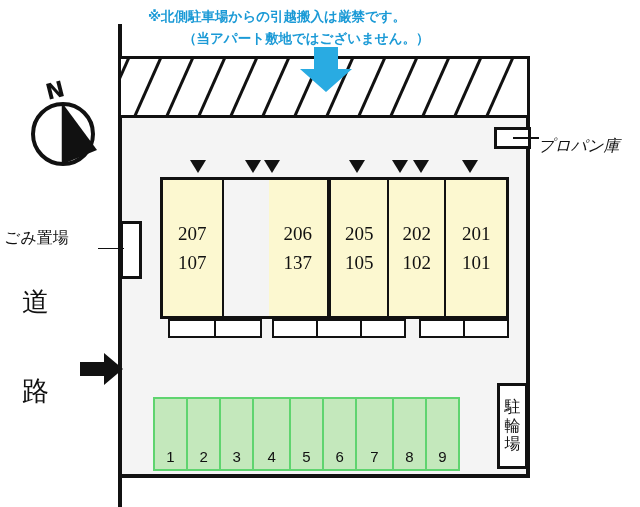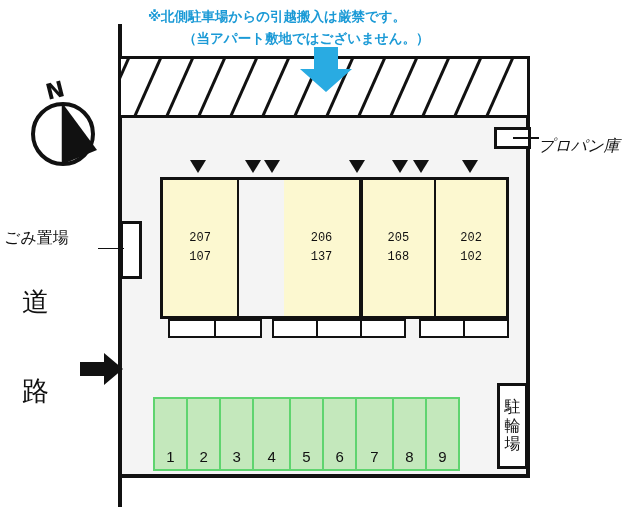--- a/index.html
+++ b/index.html
@@ -92,23 +92,23 @@
   .unit {
     position: relative;
     background: #FCF8D0;
     border-right: 2.5px solid #111;
     box-sizing: border-box;
     display: flex;
     flex-direction: column;
     align-items: center;
     justify-content: center;
     color: #111;
-    font-size: 12px;
+    font-size: 19px;
     line-height: 1.55;
-    font-family: Liberation Mono, monospace;
+    font-family: Liberation Serif, serif;
   }
   .unit:last-child { border-right: none; }
   .unit .n2, .unit .n1 { display: block; }
 
   
   .unit.gap-right { border-right-width: 4px; margin-left: 45px; }
 
   
   .tri {
     position: absolute;
@@ -310,25 +310,29 @@
     <div class="unit" style="flex:1.02">
       <span class="n2">207</span>
       <span class="n1">107</span>
     </div>
     <div class="unit gap-right" style="flex:1.02">
       <span class="n2">206</span>
       <span class="n1">137</span>
     </div>
     <div class="unit" style="flex:0.98">
       <span class="n2">205</span>
-      <span class="n1">168</span>
+      <span class="n1">105</span>
     </div>
     <div class="unit" style="flex:0.96">
       <span class="n2">202</span>
       <span class="n1">102</span>
+    </div>
+    <div class="unit" style="flex:1.04">
+      <span class="n2">201</span>
+      <span class="n1">101</span>
     </div>
   </div>
 
   <div class="balcony-group" style="left:168px; top:319px; width:94px;">
     <div class="balcony-cell"></div>
     <div class="balcony-cell"></div>
   </div>
   <div class="balcony-group" style="left:272px; top:319px; width:134px;">
     <div class="balcony-cell"></div>
     <div class="balcony-cell"></div>

